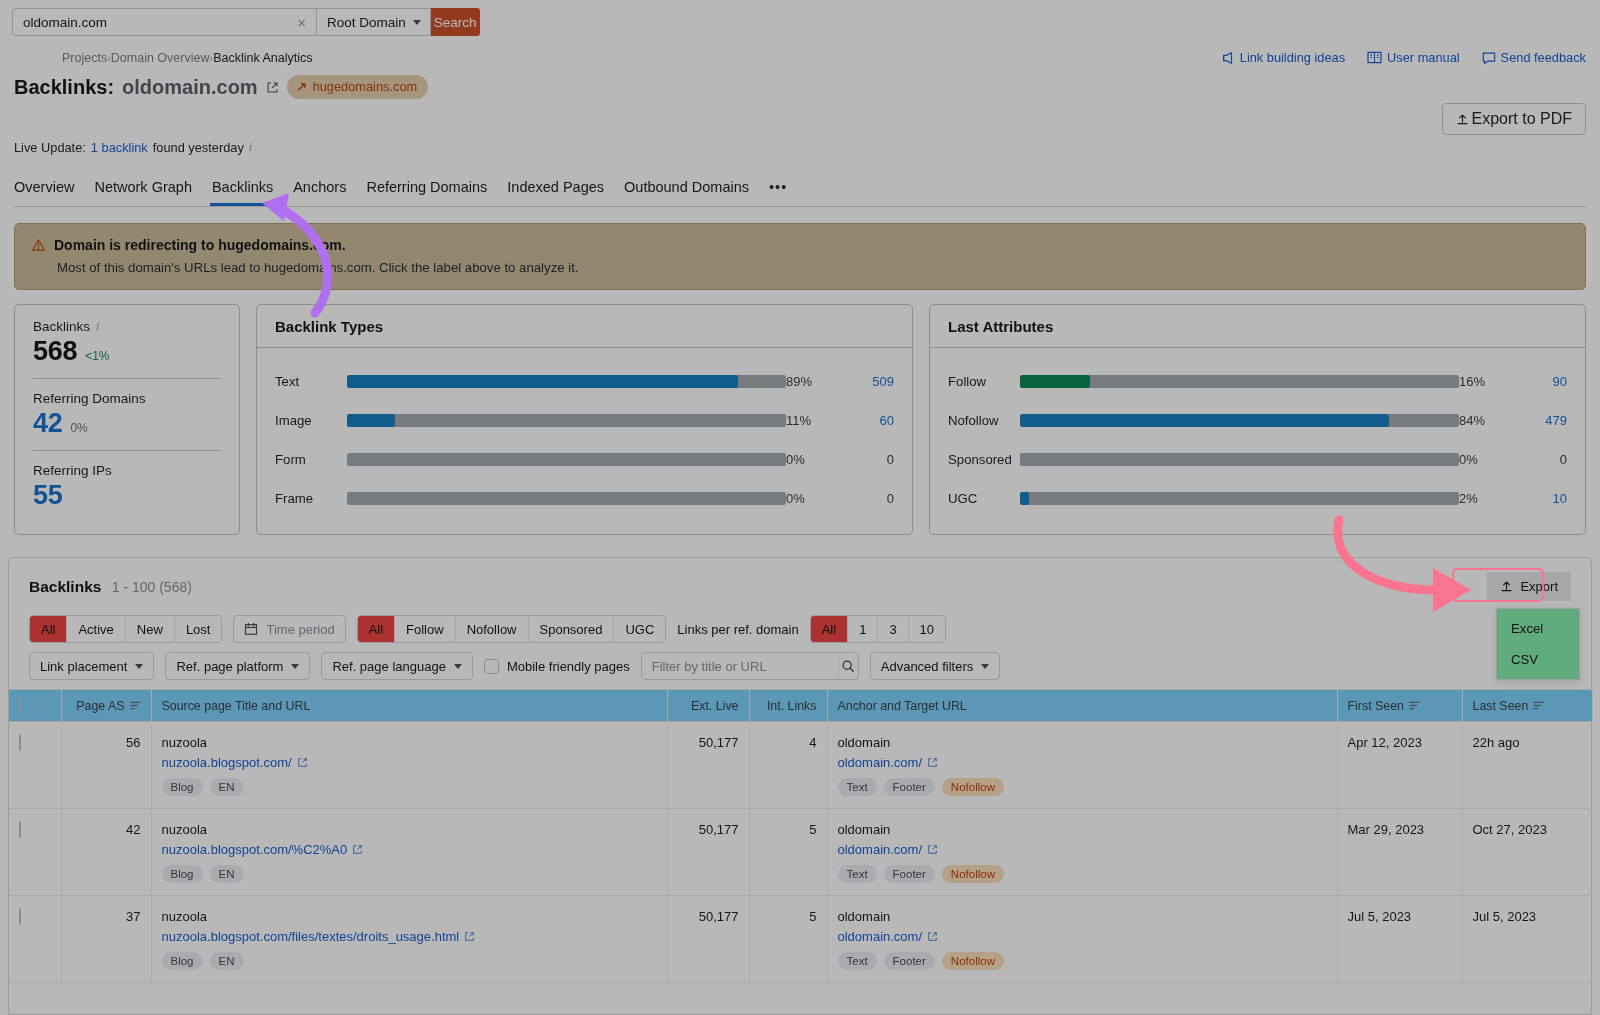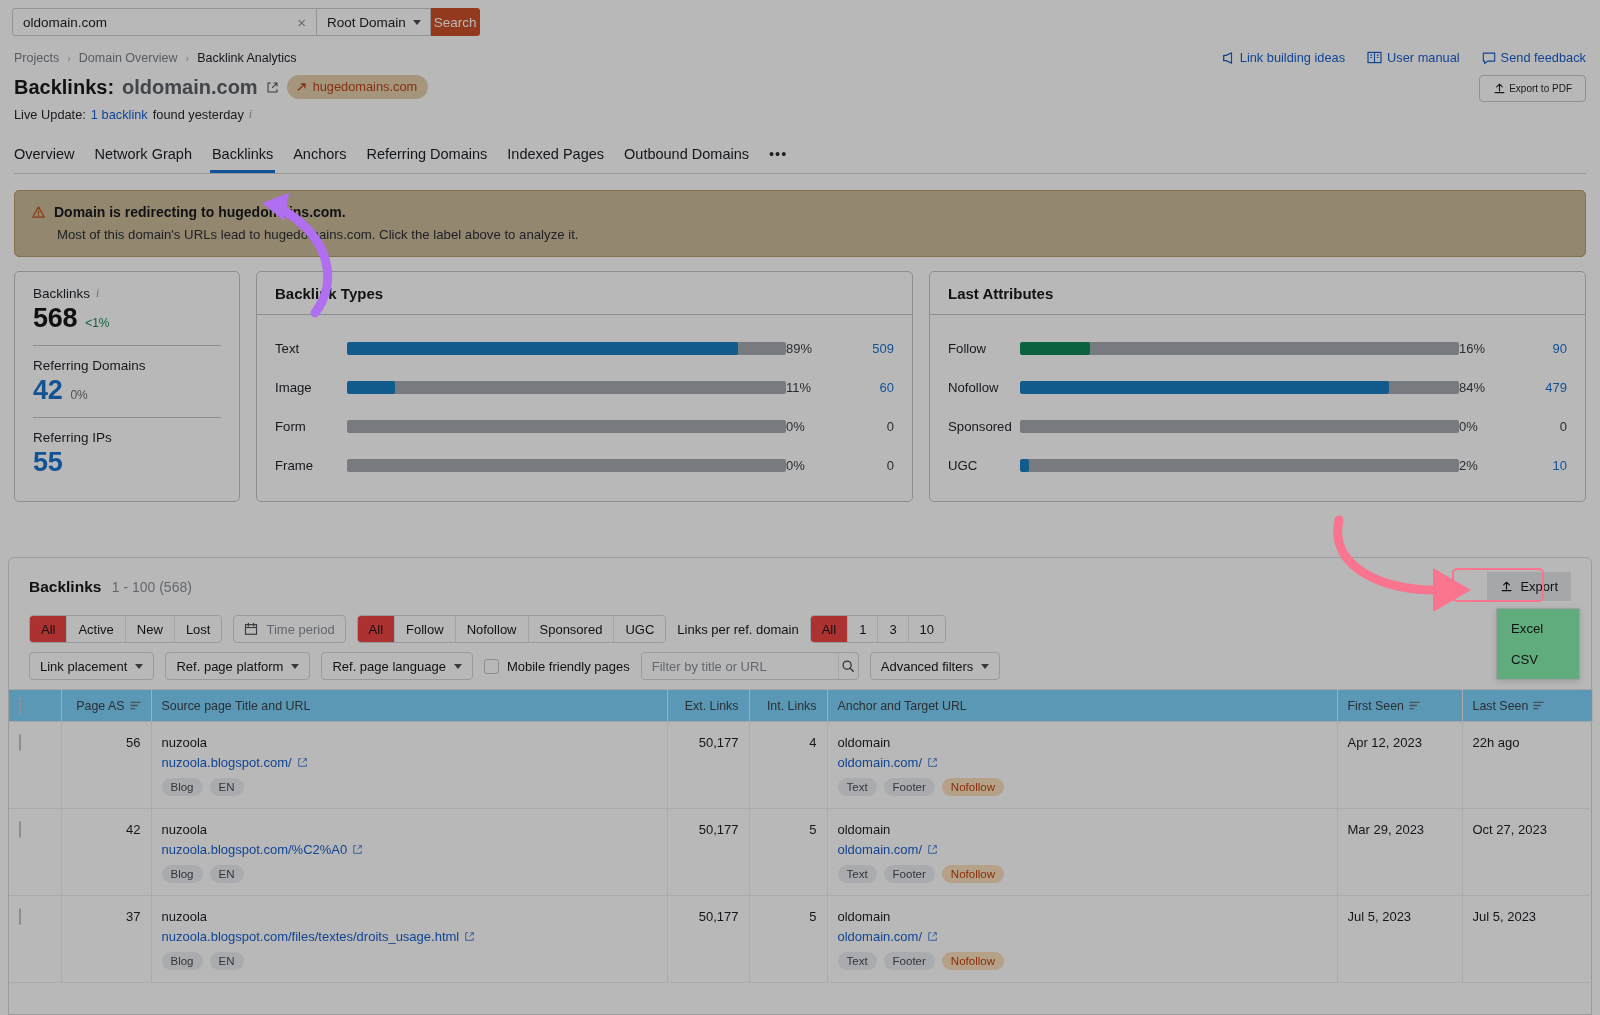--- a/index.html
+++ b/index.html
@@ -32,39 +32,39 @@
     font-size: 13.5px; color: #222; cursor: pointer; white-space: nowrap;
   }
   .chev { width: 0; height: 0; border-left: 4.5px solid transparent; border-right: 4.5px solid transparent; border-top: 5px solid #4a4f55; }
   .search-btn {
     height: 28px; background: #cc4f2a; color: #fff; border: 0; border-radius: 0 3px 3px 0;
     padding: 0 3px; font-size: 13.5px; cursor: pointer; font-family: "Liberation Sans", sans-serif;
   }
 
   
   .crumbrow { display: flex; align-items: center; justify-content: space-between; padding: 5px 14px 0 14px; }
-  .crumbs { display: flex; align-items: center; gap: 8px; font-size: 12.5px; }
+  .crumbs { display: flex; align-items: center; gap: 0; font-size: 12.5px; margin-left: 48px; }
   .crumbs a { color: #7b8189; text-decoration: none; cursor: pointer; }
   .crumbs .cur { color: #1b1f24; }
   .crumb-sep { color: #a9aeb5; font-size: 11px; }
   .toplinks { display: flex; align-items: center; gap: 22px; font-size: 12.8px; }
   .toplink { color: #195fce; display: flex; align-items: center; gap: 5px; cursor: pointer; }
 
   
   .titlerow { display: flex; align-items: flex-start; justify-content: space-between; padding: 10px 14px 0 14px; }
   .title { font-size: 20px; font-weight: bold; color: #17191c; display: flex; align-items: center; gap: 8px; }
   .title .dom { color: #5c6169; }
   .ext-ico { display: inline-block; }
   .redir-pill {
     background: #e5cfae; color: #b94417; border-radius: 13px; padding: 4px 11px 5px 9px;
     font-size: 12.8px; display: inline-flex; align-items: center; gap: 5px; cursor: pointer; font-weight: normal;
   }
   .pdf-btn {
     border: 1px solid #c4c8cd; border-radius: 4px; background: rgba(255,255,255,.35); color: #25282c;
-    font-size: 10px; padding: 6px 13px; display: flex; align-items: center; gap: 3px; cursor: pointer;
+    font-size: 16px; padding: 6px 13px; display: flex; align-items: center; gap: 3px; cursor: pointer; margin-top: 28px;
   }
   .liveupd { padding: 5px 14px 0 14px; font-size: 12.8px; color: #25282c; display: flex; align-items: center; gap: 5px;}
   .liveupd a { color: #195fce; text-decoration: none; cursor: pointer; }
   .ibadge { color: #9aa0a7; font-style: italic; font-size: 12px; font-family: "Liberation Serif", serif; }
 
   
   .tabsrow { position: relative; margin: 18px 14px 0 14px; border-bottom: 1px solid #cfd2d6; }
   .tabs { display: flex; align-items: flex-end; gap: 0; }
   .tab { font-size: 14.5px; color: #1b1f24; padding: 6px 10px 11px 10px; cursor: pointer; white-space: nowrap; position: relative; }
   .tab.first { padding-left: 0; }
@@ -472,21 +472,21 @@
           <th><span class="cb"></span></th>
           <th class="num">
             <span class="sorth">
                 <span>Page AS</span>
             <svg width="11" height="11" viewBox="0 0 12 12">
                   <path d="M1 2.5h10M1 6h7M1 9.5h4" stroke="#6b7077" stroke-width="1.4" stroke-linecap="round"></path>
                 </svg>
               </span>
           </th>
           <th>Source page Title and URL</th>
-          <th class="num">Ext. Links</th>
+          <th class="num">Ext. Live</th>
           <th class="num">Int. Links</th>
           <th>Anchor and Target URL</th>
           <th>
             <span class="sorth">
                 <span>First Seen</span>
             <svg width="11" height="11" viewBox="0 0 12 12">
                   <path d="M1 2.5h10M1 6h7M1 9.5h4" stroke="#6b7077" stroke-width="1.4" stroke-linecap="round"></path>
                 </svg>
               </span>
           </th>

